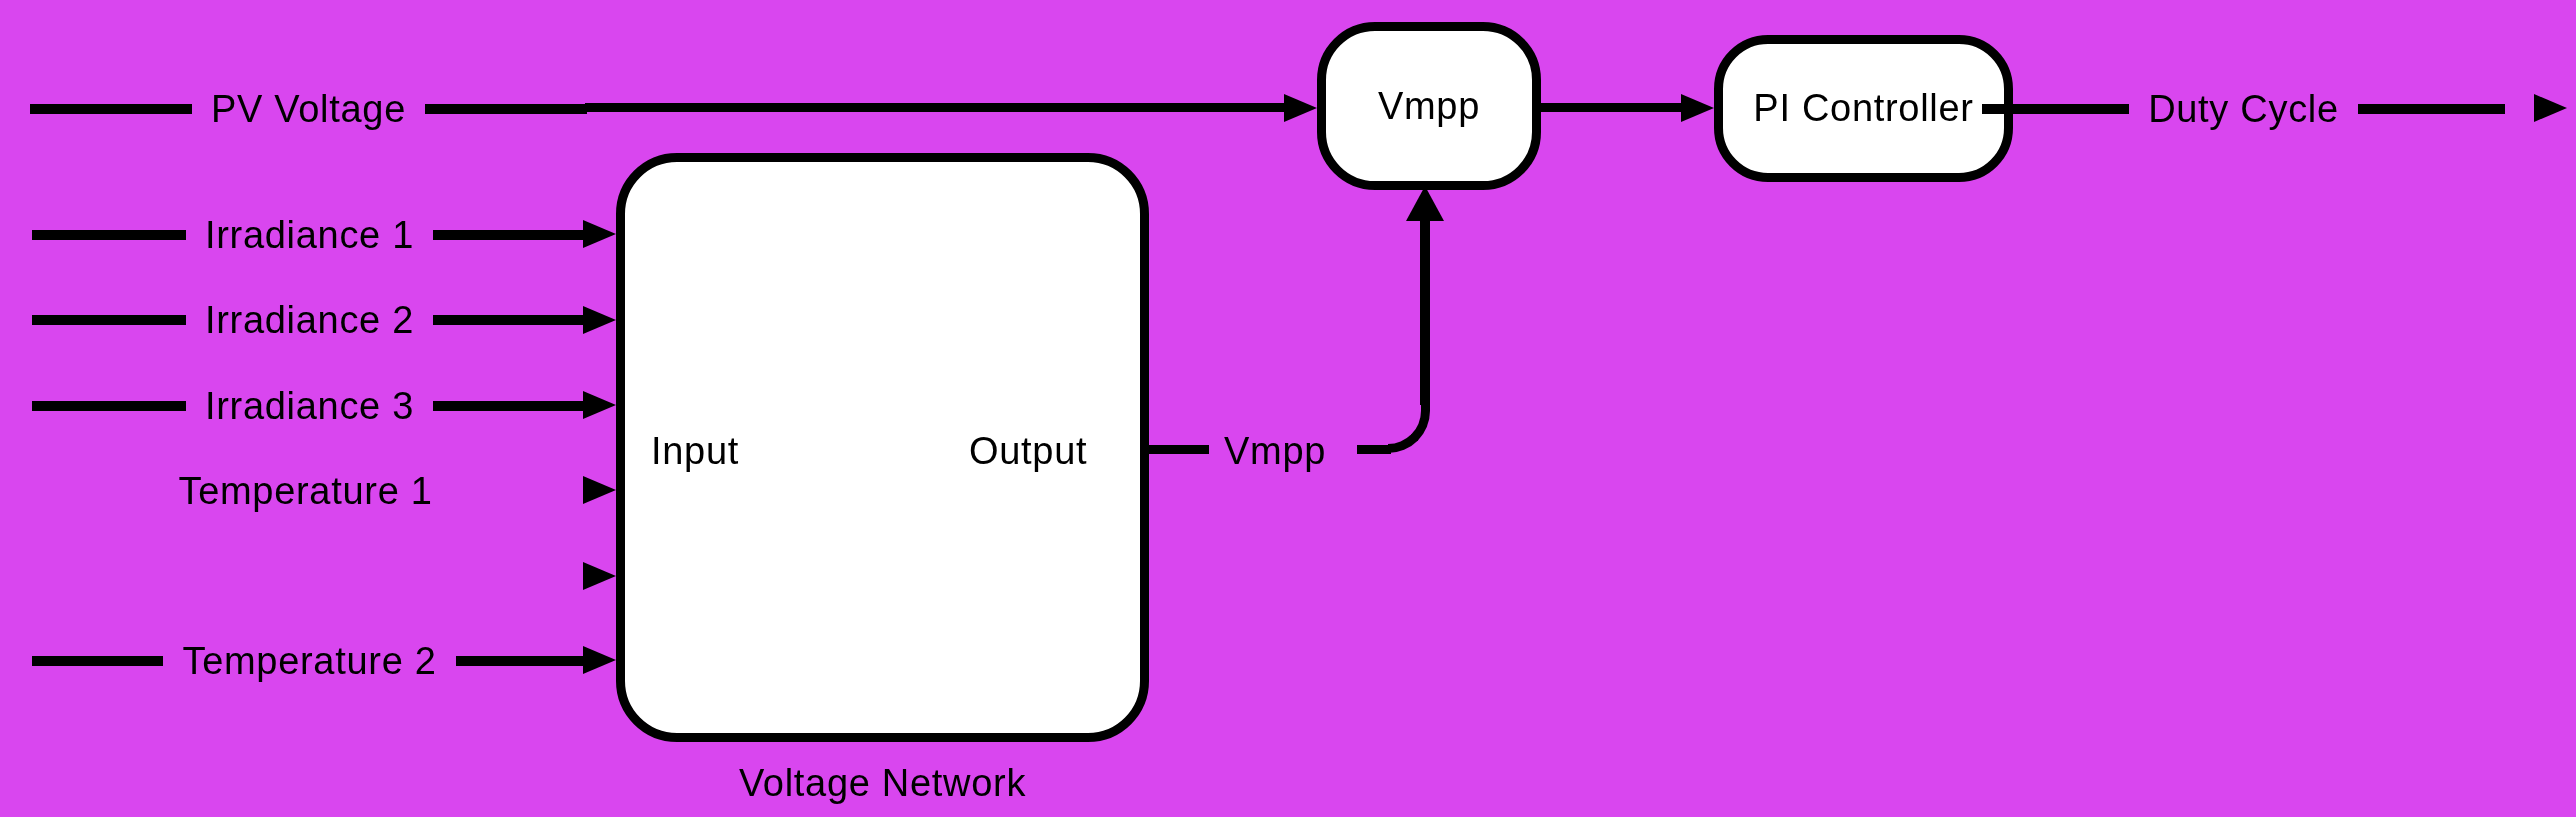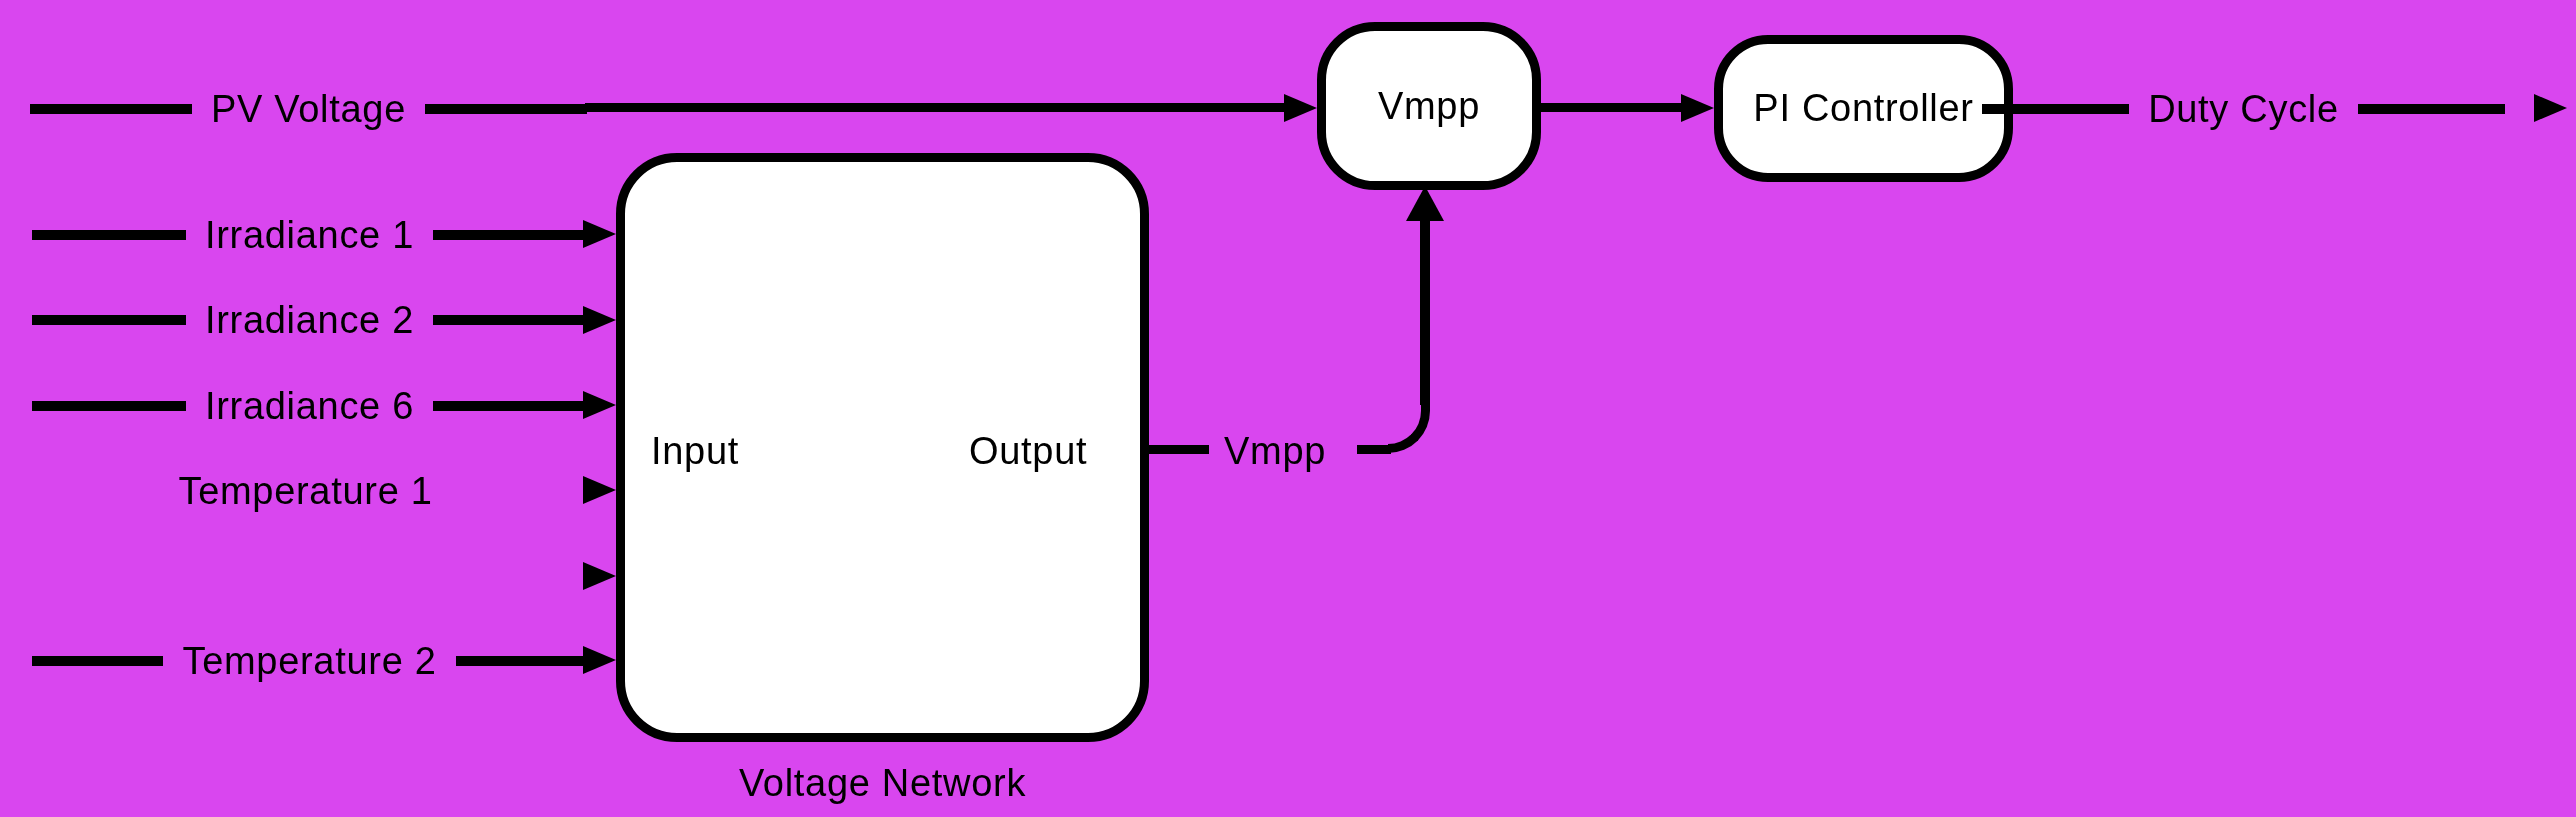--- a/index.html
+++ b/index.html
@@ -147,21 +147,21 @@
 
   <div class="row" style="left:32px; top:301px; width:555px;">
     <div class="hline"></div>
     <span class="lbl">Irradiance 2</span>
     <div class="hline"></div>
   </div>
   <div class="arrow-right" style="left:583px; top:306px;"></div>
 
   <div class="row" style="left:32px; top:387px; width:555px;">
     <div class="hline"></div>
-    <span class="lbl">Irradiance 6</span>
+    <span class="lbl">Irradiance 3</span>
     <div class="hline"></div>
   </div>
   <div class="arrow-right" style="left:583px; top:391px;"></div>
 
   <div class="row" style="left:28px; top:472px; width:555px;flex-direction:column;">
     <div class="hline"></div>
     <span class="lbl">Temperature 1</span>
     <div class="hline"></div>
   </div>
   <div class="arrow-right" style="left:583px; top:476px;"></div>

